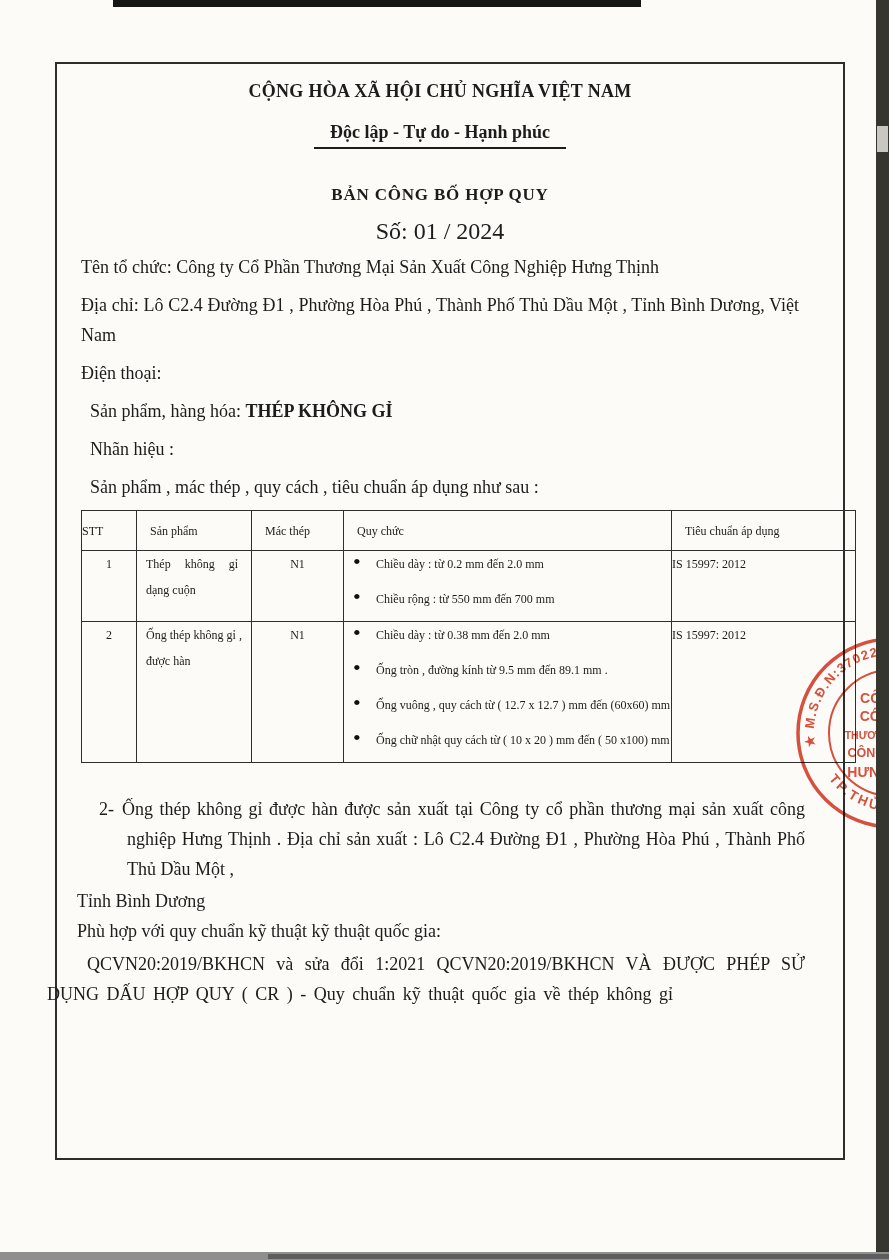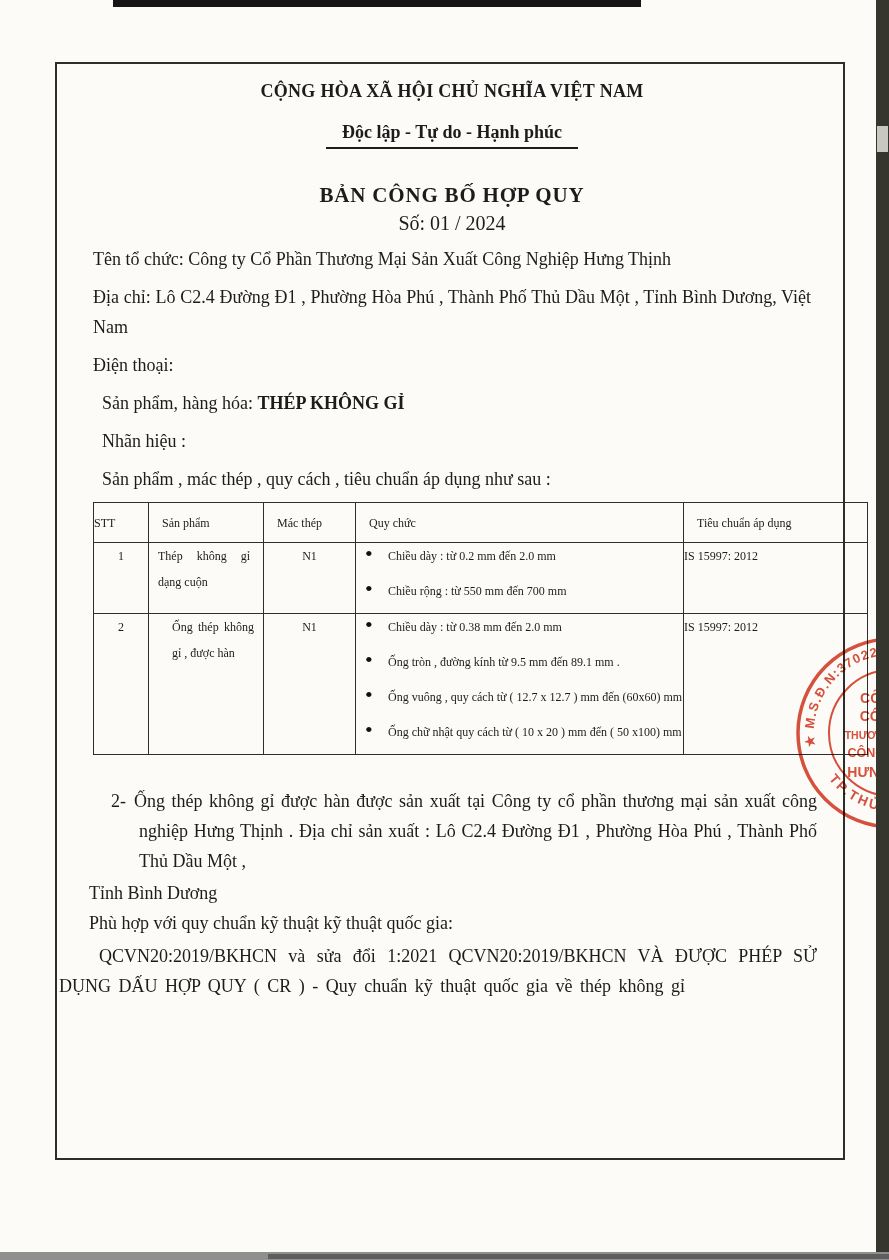--- a/index.html
+++ b/index.html
@@ -13,33 +13,33 @@
   .bar-right  { position:absolute; left:876px; top:0; width:13px; height:1260px; background:#35372f; z-index:30; }
   .bar-right-notch { position:absolute; left:877px; top:126px; width:11px; height:26px; background:#c9c8c0; z-index:31; }
   .bar-bottom { position:absolute; left:0; top:1252px; width:889px; height:8px; background:#8f8f8f; z-index:30; }
   .bar-bottom-dark { position:absolute; left:268px; top:1254px; width:621px; height:5px; background:#5e5e5e; z-index:31; }
 
   .page-border {
     position:absolute; left:55px; top:62px; width:790px; height:1098px;
     border:2px solid #2d2d2d; box-sizing:border-box;
   }
   .content {
-    position:absolute; left:55px; top:62px; width:790px; box-sizing:border-box;
+    position:absolute; left:43px; top:62px; width:790px; box-sizing:border-box;
     padding:13px 26px 0 30px; font-size:18px; line-height:30px;
   }
   .center { text-align:center; }
   .bold { font-weight:bold; }
   .country { font-size:18px; font-weight:bold; letter-spacing:0.3px; line-height:24px; margin-top:4px; }
   .motto-wrap { text-align:center; margin-top:14px; }
   .motto {
     display:inline-block; font-size:18px; font-weight:bold; line-height:24px;
     padding:0 16px 3px 16px; border-bottom:2.5px solid #1d1d1d;
   }
-  .doc-title { font-size:21px; font-weight:bold; letter-spacing:0.8px; line-height:30px; margin-top:31px; }
-  .doc-number { font-size:20px; line-height:26px; }
+  .doc-title { font-size:17px; font-weight:bold; letter-spacing:0.8px; line-height:30px; margin-top:31px; }
+  .doc-number { font-size:24px; line-height:26px; margin-top:8px; }
 
   .intro { margin-top:3px; }
   .intro p { margin:8px; text-align:justify; }
   .indent-sm { padding-left:9px; margin-top:2px !important; }
 
   table.products {
     border-collapse:collapse; table-layout:fixed;
     width:774px; margin:7px 0 0 8px;
     font-size:12px;
   }
@@ -131,21 +131,21 @@
           <td class="cell-spec">
             <ul class="spec-list">
               <li class="spec-item">Chiều dày : từ 0.2 mm đến 2.0 mm</li>
               <li class="spec-item">Chiều rộng : từ 550 mm đến 700 mm</li>
             </ul>
           </td>
           <td class="cell-pad">IS 15997: 2012</td>
         </tr>
         <tr>
           <td class="c cell-pad">2</td>
-          <td class="cell-pad cell-just" style="padding-left:23px;padding-right:9px;">Ống thép không gỉ , được hàn</td>
+          <td class="cell-pad cell-just" style="padding-left:9px;padding-right:9px;">Ống thép không gỉ , được hàn</td>
           <td class="c cell-pad">N1</td>
           <td class="cell-spec">
             <ul class="spec-list">
               <li class="spec-item">Chiều dày : từ 0.38 mm đến 2.0 mm</li>
               <li class="spec-item">Ống tròn , đường kính từ 9.5 mm đến 89.1 mm .</li>
               <li class="spec-item">Ống vuông , quy cách từ ( 12.7 x 12.7 ) mm đến (60x60) mm</li>
               <li class="spec-item">Ống chữ nhật quy cách từ ( 10 x 20 ) mm đến ( 50 x100) mm</li>
             </ul>
           </td>
           <td class="cell-pad">IS 15997: 2012</td>

